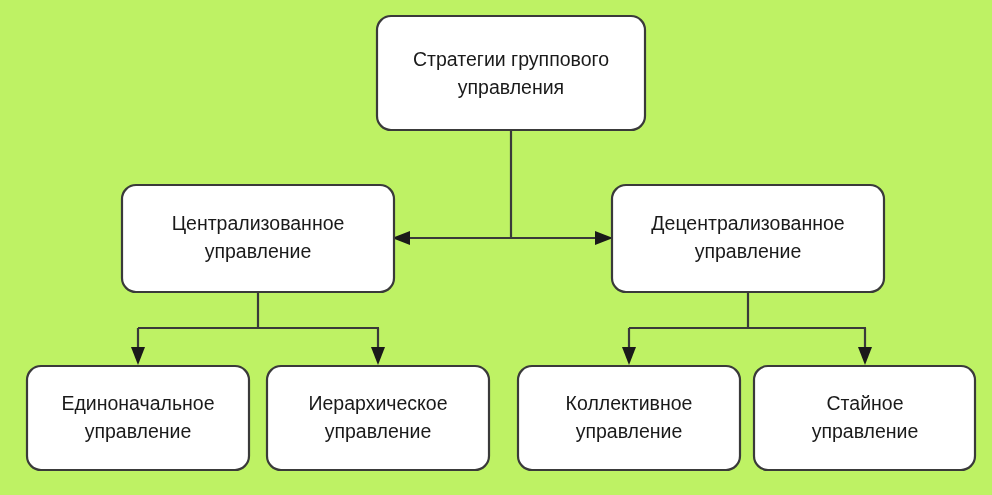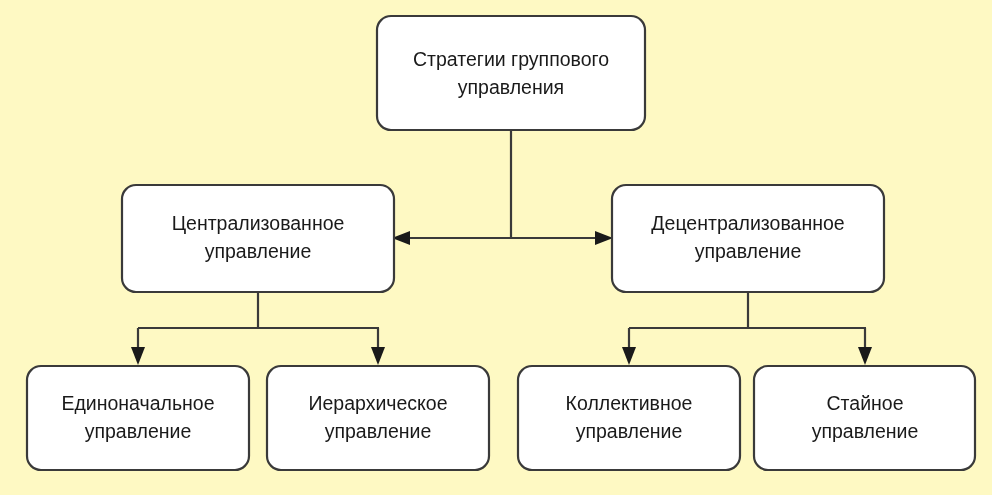--- a/index.html
+++ b/index.html
@@ -10,21 +10,21 @@
   body {
     width: 992px;
     height: 495px;
     font-family: "Liberation Sans", sans-serif;
     overflow: hidden;
   }
   #diagram-root {
     position: relative;
     width: 992px;
     height: 495px;
-    background: #fef9c3;
+    background: #bef264;
   }
   svg.diagram-canvas {
     position: absolute;
     top: 0;
     left: 0;
     width: 992px;
     height: 495px;
     display: block;
   }
   .node-box {

